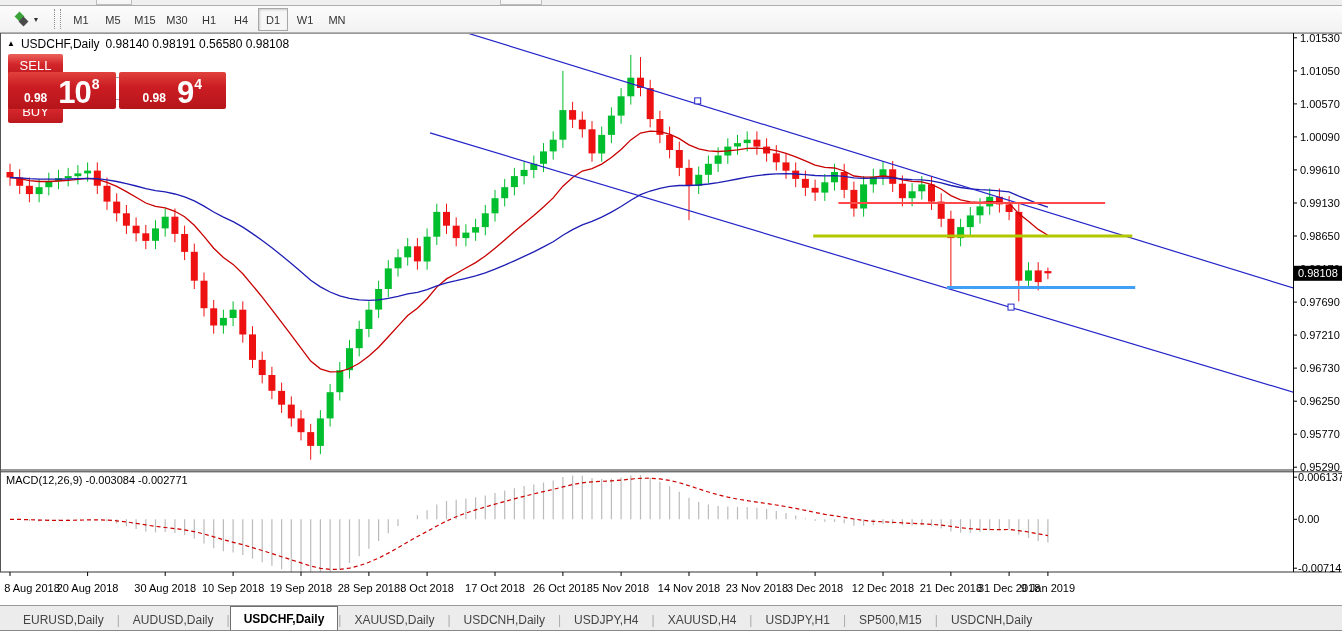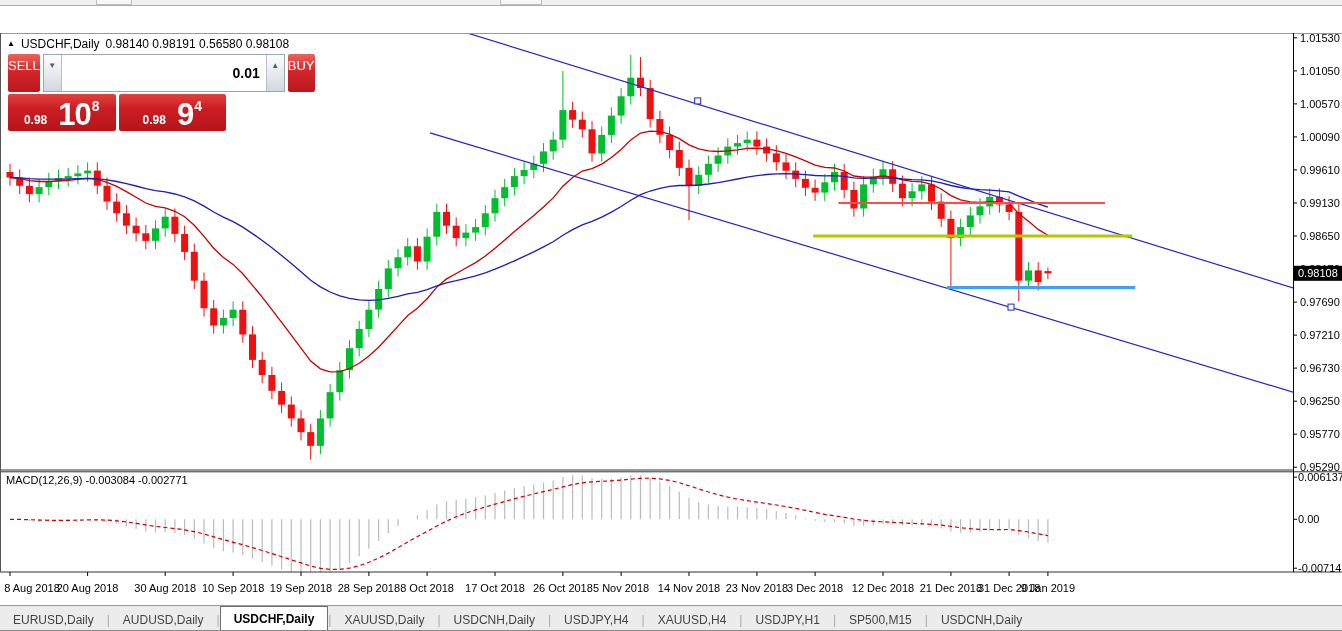--- a/index.html
+++ b/index.html
@@ -27,49 +27,70 @@
 
   
   .chart-window{position:absolute;left:0;top:33px;width:1342px;height:572px;background:#fff;}
   .chart-window svg{position:absolute;left:0;top:0;}
 
   .chart-title{position:absolute;left:7px;top:4px;font-size:12px;color:#000;display:flex;align-items:center;gap:6px;}
   .chart-title .tri{font-size:8px;line-height:10px;}
 
   
   .trade-panel{position:absolute;left:8px;top:21px;width:218px;}
-  .tp-row1{display:flex;height:38px;}
+  .tp-row1{display:flex;height:16px;flex-direction:column;}
   .sell-btn,.buy-btn{width:55px;background:linear-gradient(#ec625b,#d3262b 45%,#bb181d);color:#fff;font-size:13px;text-align:center;line-height:23px;border-radius:2px;cursor:default;}
   .spinner{display:flex;flex:1;margin:0 3px;border:1px solid #9aa7b8;background:#fff;}
   .spin-btn{width:18px;background:linear-gradient(#fdfdfd,#d2d8e0);border-left:1px solid #b6c0cc;border-right:1px solid #b6c0cc;color:#41608c;font-size:8px;line-height:21px;text-align:center;cursor:default;}
   .spin-btn.down{border-left:none;}
   .spin-btn.up{border-right:none;}
   .vol-input{flex:1;border:none;outline:none;text-align:right;font-size:14px;font-weight:bold;padding-right:6px;min-width:0;color:#000;}
   .tp-row2{display:flex;margin-top:2px;height:37px;gap:3px;}
   .price-box{flex:1;background:linear-gradient(#e0423c,#cb1d23 40%,#b5151a);color:#fff;border-radius:2px;display:flex;align-items:flex-end;justify-content:center;padding-bottom:4px;}
   .pb-base{font-size:12px;font-weight:bold;margin-right:11px;line-height:13px;}
   .pb-big{font-size:31px;font-weight:bold;line-height:25px;letter-spacing:-1px;}
   .pb-sup{font-size:14px;font-weight:bold;margin-left:1px;transform:translateY(-13px);}
 
   
-  .tabbar{position:absolute;left:0;top:605px;width:1342px;height:26px;background:#ececec;border-top:1px solid #9a9a9a;display:flex;align-items:flex-end;}
+  .tabbar{position:absolute;left:0;top:605px;width:1342px;height:26px;background:#ececec;border-top:1px solid #9a9a9a;display:flex;align-items:flex-end;padding-left:10px;}
   .tab{padding:0 13px;line-height:22px;height:22px;font-size:12px;color:#444;white-space:nowrap;cursor:default;}
   .tab.active{background:#fff;border:1px solid #6e6e6e;border-bottom:none;height:25px;line-height:24px;color:#000;font-weight:bold;}
   .tab-sep{color:#aaa;font-size:12px;line-height:22px;}
 </style>
 </head>
 <body>
 
 <div class="screen">
 
   <div class="top-strip">
     <div class="stub s1"></div>
     <div class="stub s2"></div>
   </div>
 
+  <div class="toolbar">
+    <div class="tf-icon-btn">
+      <span class="diamonds">
+        <span class="dia green"></span>
+          <span class="dia dark"></span>
+      </span>
+      <span class="caret">▼</span>
+    </div>
+    <div class="grip"></div>
+    <div class="tf-buttons" id="tf-buttons">
+        <div class="tf-btn">M1</div>
+        <div class="tf-btn">M5</div>
+        <div class="tf-btn">M15</div>
+        <div class="tf-btn">M30</div>
+        <div class="tf-btn">H1</div>
+        <div class="tf-btn">H4</div>
+        <div class="tf-btn active">D1</div>
+        <div class="tf-btn">W1</div>
+        <div class="tf-btn">MN</div>
+      </div>
+  </div>
 
   <div class="chart-window">
     <div id="svg-holder">
         <svg width="1342" height="572" viewBox="0 33 1342 572" xmlns="http://www.w3.org/2000/svg">
           <defs>
             <clipPath id="mainClip">
               <rect x="0" y="33" width="1293" height="437"></rect>
             </clipPath>
             <clipPath id="macdClip">
               <rect x="0" y="472" width="1293" height="100"></rect>

